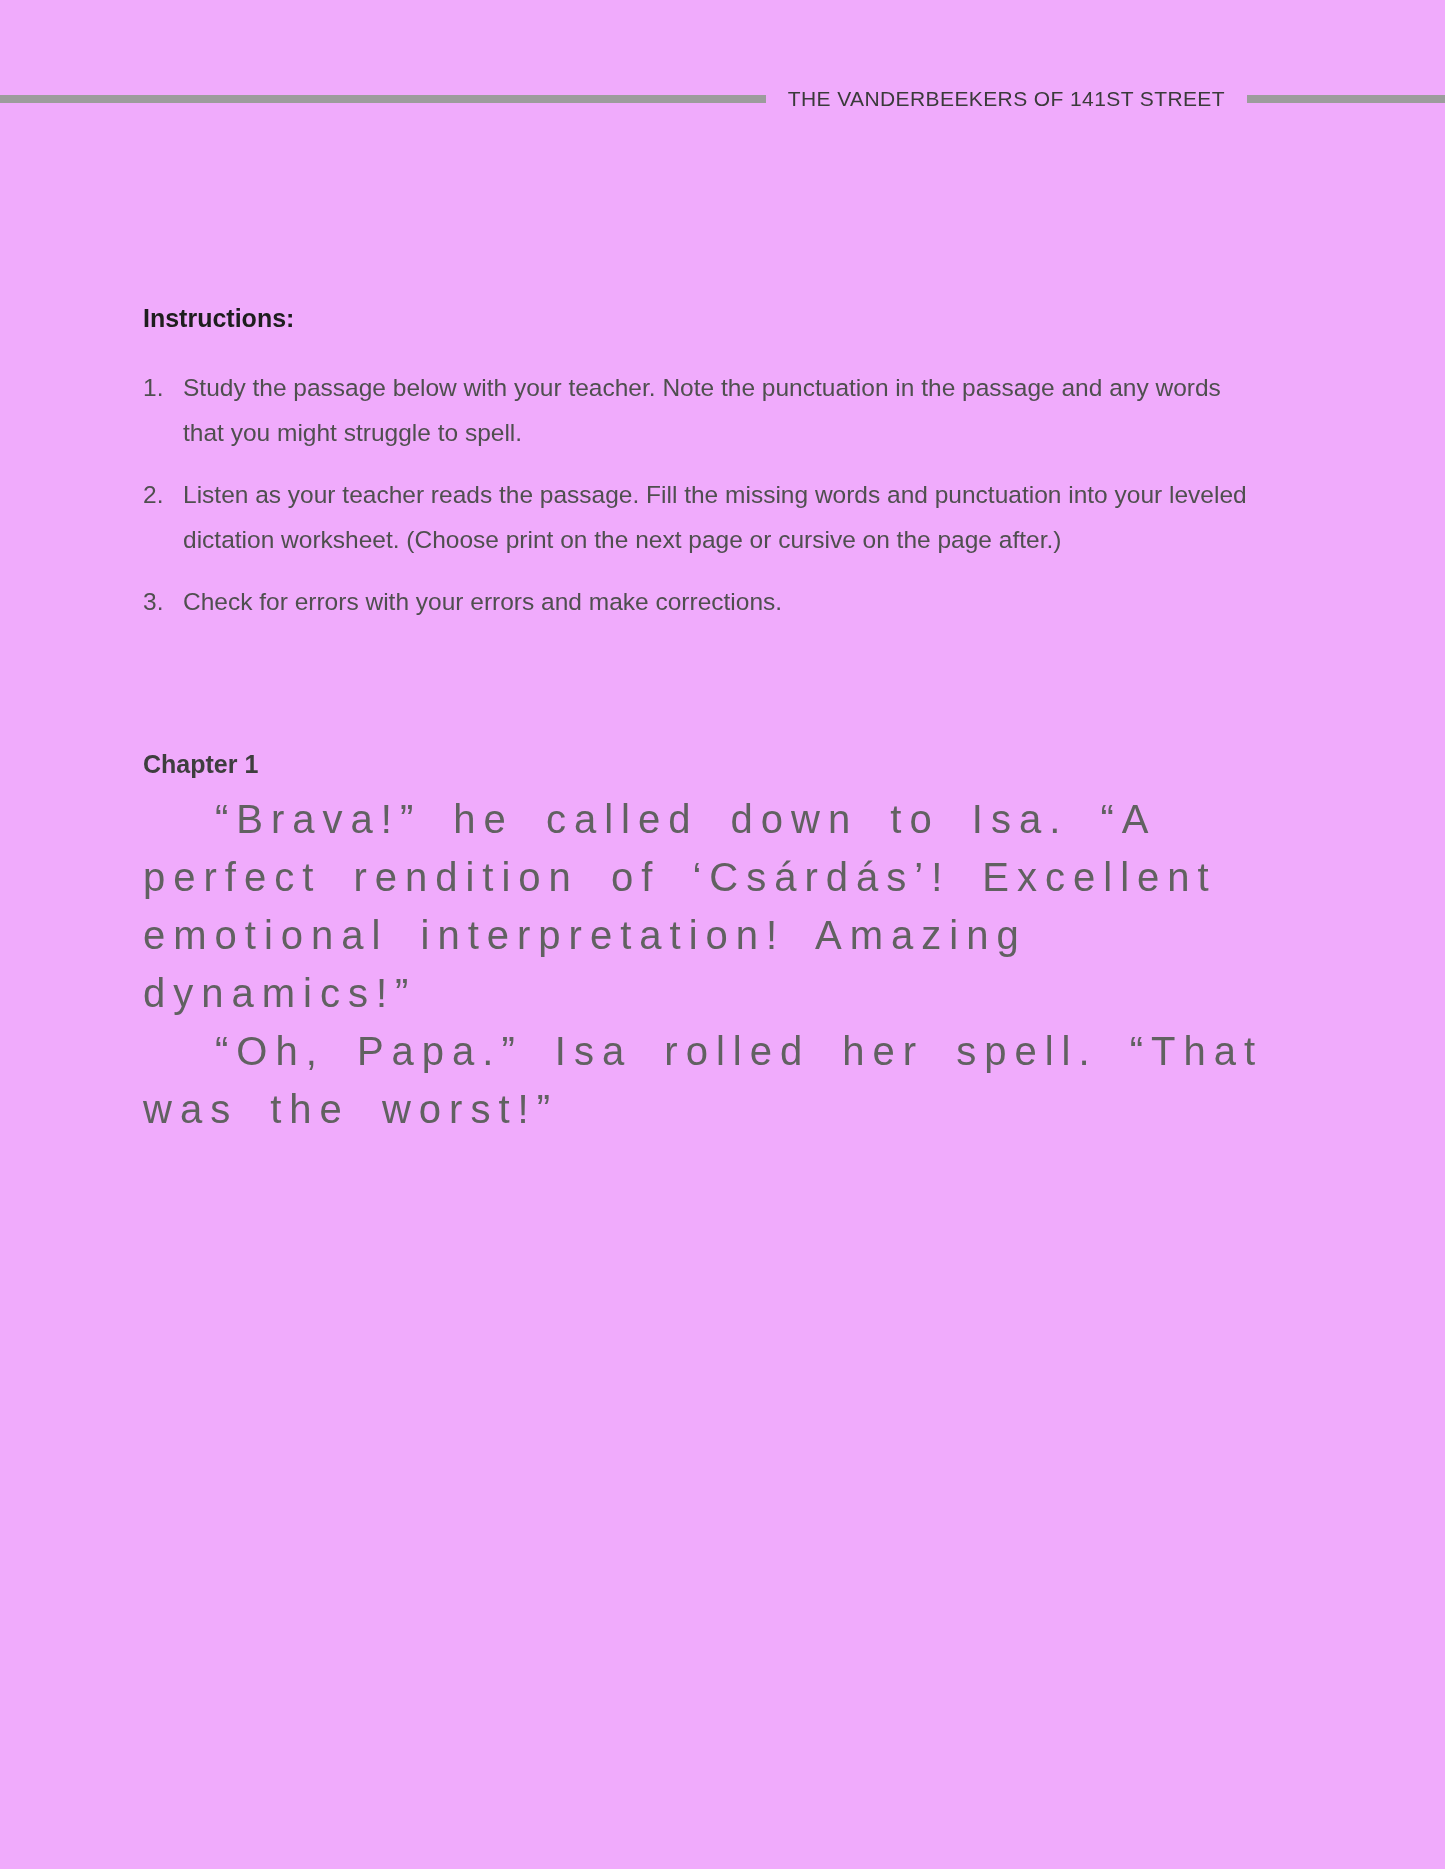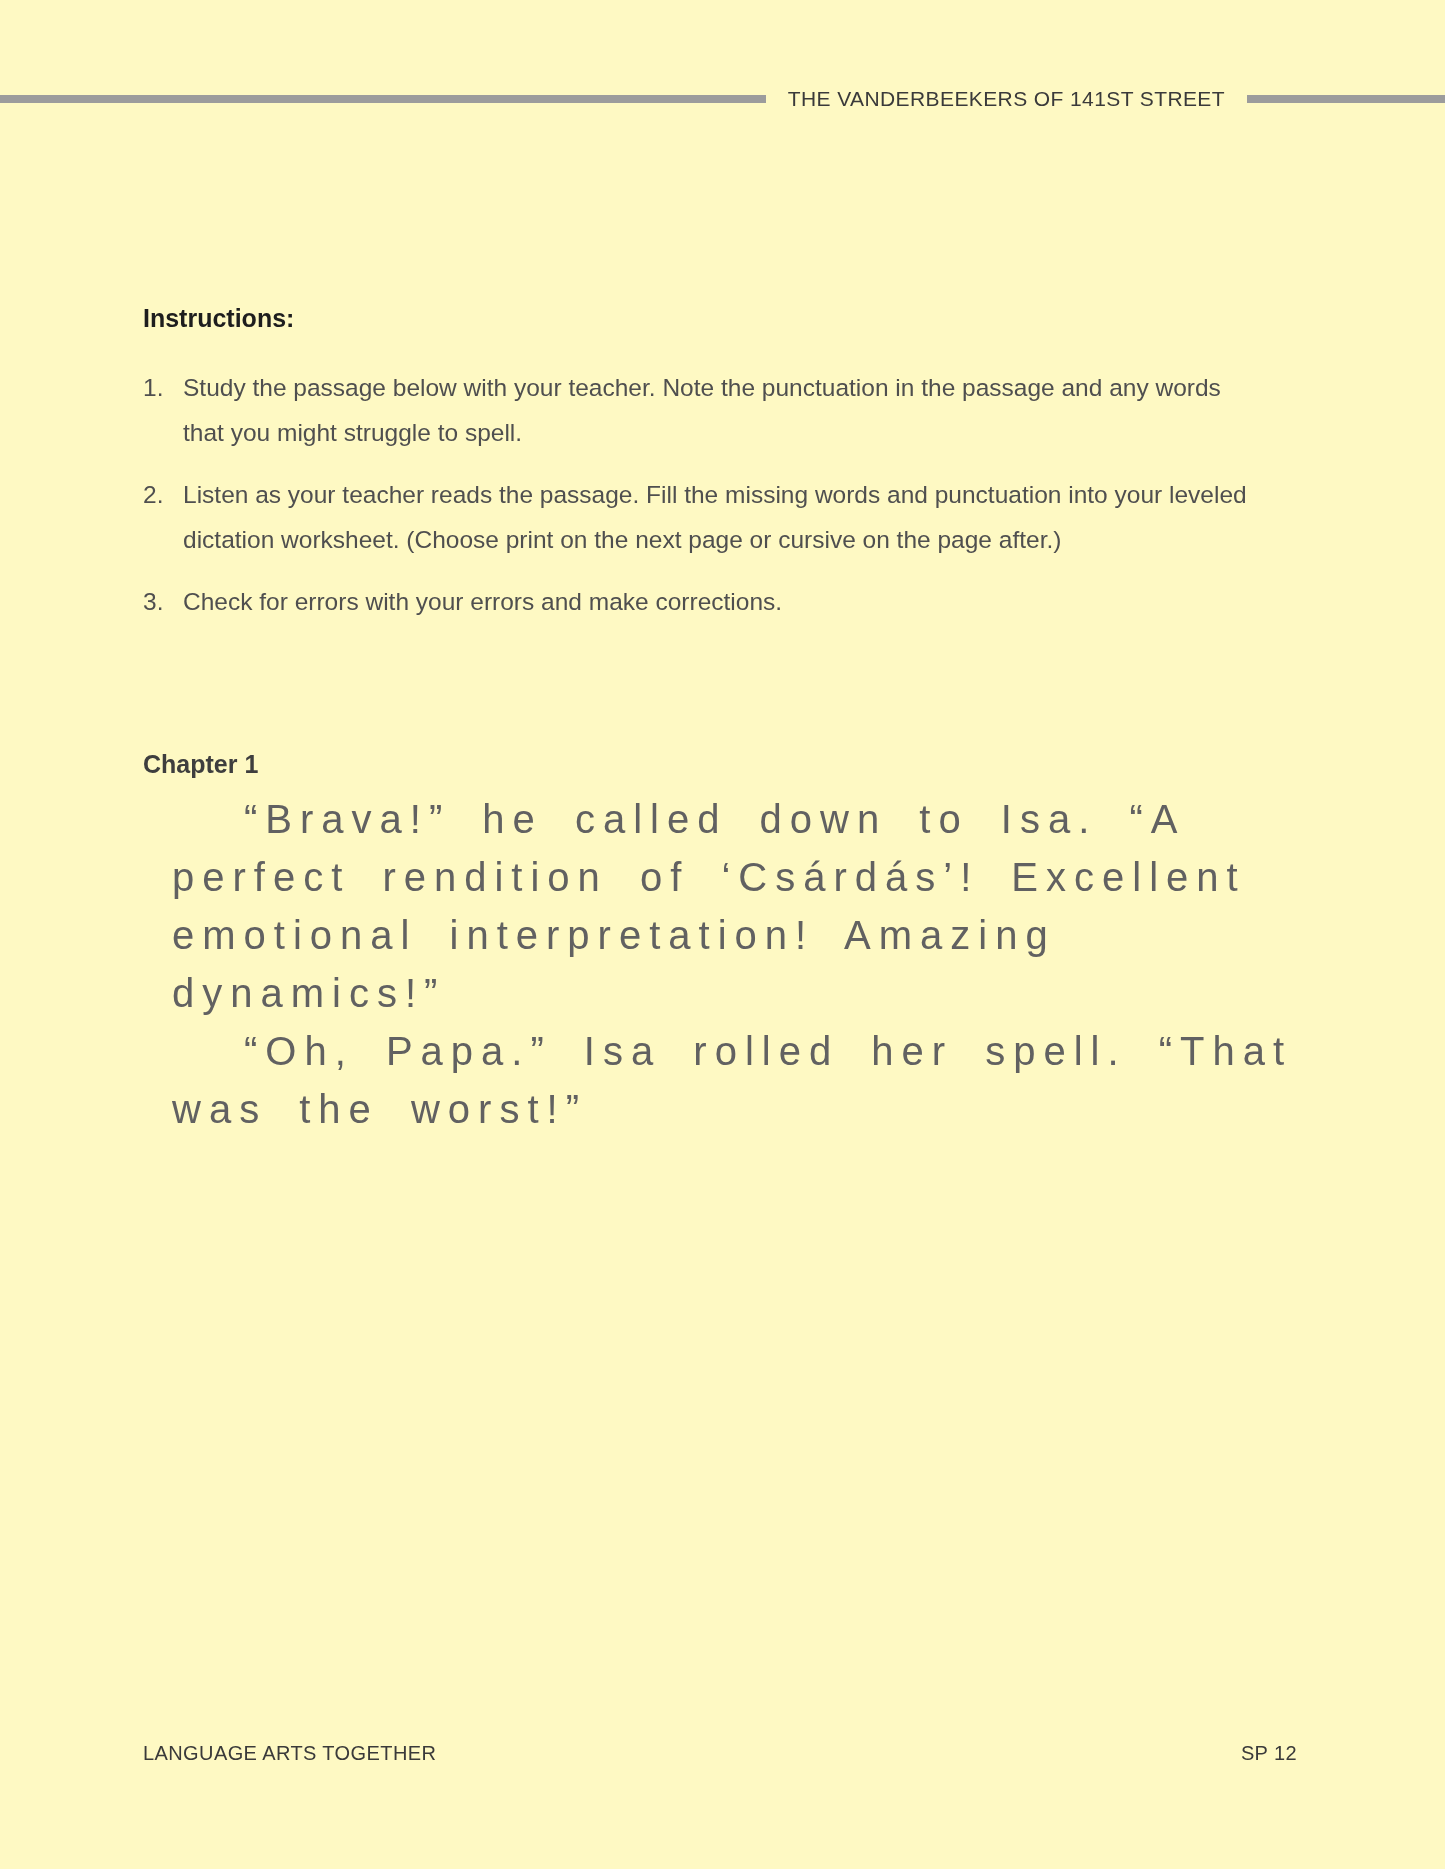--- a/index.html
+++ b/index.html
@@ -4,21 +4,21 @@
 <style>
   html, body {
     margin: 0;
     padding: 0;
     background: #ffffff;
   }
   .page {
     position: relative;
     width: 1445px;
     height: 1869px;
-    background: #fef9c3;
+    background: #f0abfc;
     font-family: "Liberation Sans", sans-serif;
     overflow: hidden;
   }
 
   
   .header {
     position: absolute;
     top: 88px;
     left: 0;
     right: 0;
@@ -103,21 +103,20 @@
     position: absolute;
     left: 143px;
     top: 790px;
     width: 1150px;
     font-size: 40px;
     font-weight: 300;
     line-height: 58px;
     letter-spacing: 8px;
     word-spacing: 13px;
     color: #616161;
-    margin-left: 29px;
   }
   .passage p {
     margin: 0;
     text-indent: 72px;
   }
   .passage p.spaced {
     margin-top: 11px;
   }
 
   
@@ -164,18 +163,14 @@
     </ol>
   </section>
 
   <h2 class="chapter">Chapter 1</h2>
 
   <div class="passage">
     <p>“Brava!” he called down to Isa. “A perfect rendition of ‘Csárdás’! Excellent emotional interpretation! Amazing dynamics!”</p>
     <p>“Oh, Papa.” Isa rolled her spell. “That was the worst!”</p>
   </div>
 
-  <div class="footer">
-    <span>LANGUAGE ARTS TOGETHER</span>
-    <span>SP 12</span>
-  </div>
 
 </div>
 
 </body></html>

